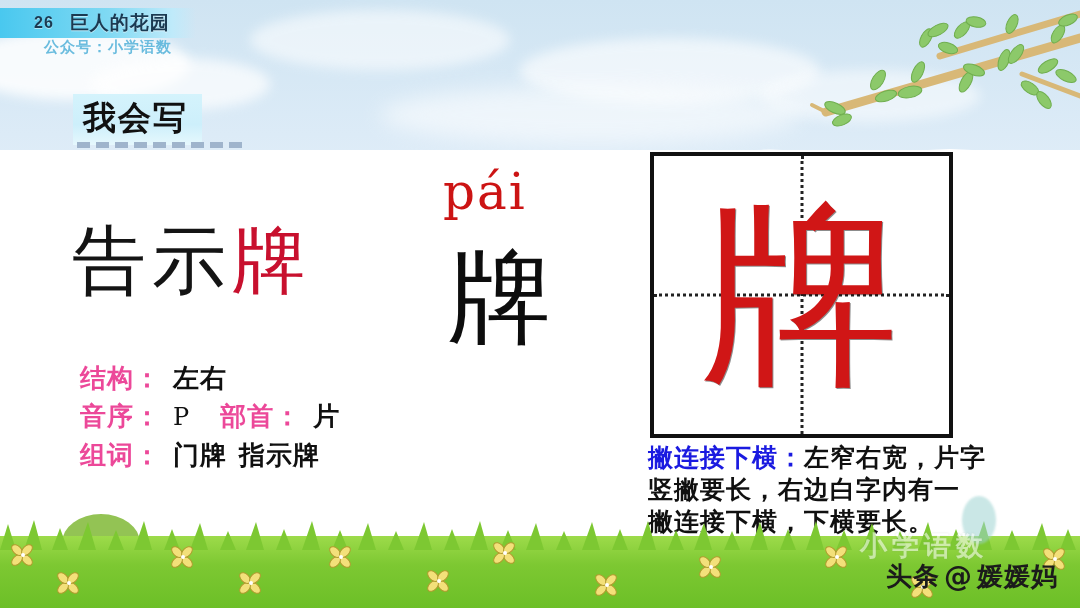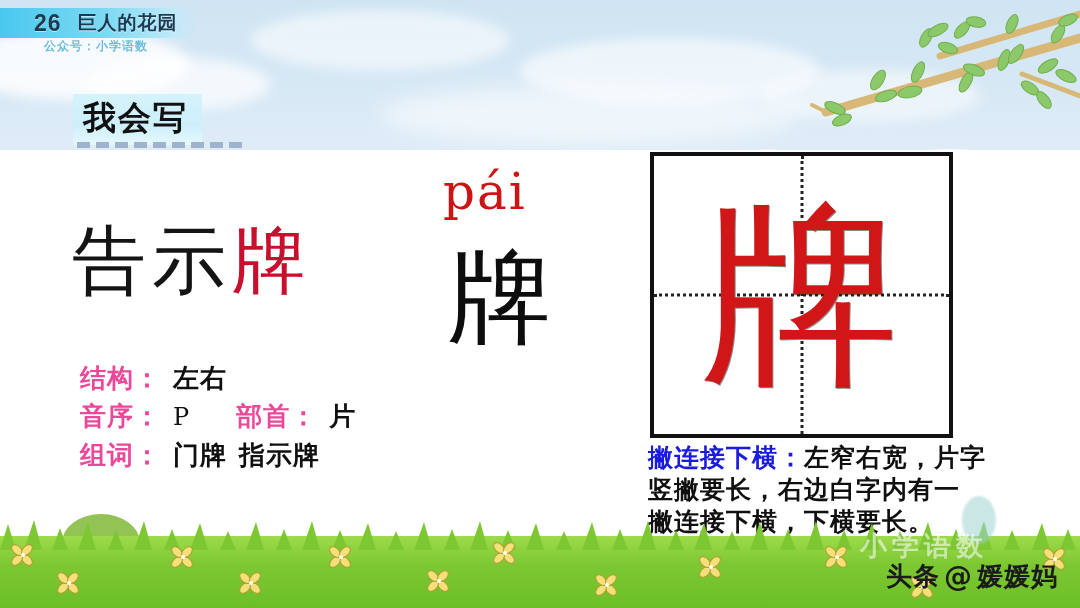--- a/index.html
+++ b/index.html
@@ -36,23 +36,23 @@
   
   .titlebar{
     position:absolute;left:0;top:8px;width:196px;height:30px;
     background:linear-gradient(90deg,#49c8ef 0%,#7fd9f3 55%,#bfeafa 88%,rgba(208,238,250,0) 100%);
   }
   .title-text{
     position:absolute;left:34px;top:10px;height:26px;display:flex;align-items:center;gap:16px;
     font-size:19px;font-weight:700;color:#1b3a52;letter-spacing:1px;
     text-shadow:0 1px 0 rgba(255,255,255,.5);
   }
-  .title-num{font-size:23px;}
+  .title-num{font-size:16px;}
   .wm-top{
-    position:absolute;left:44px;top:38px;font-size:12px;font-weight:700;color:#63b9dd;
+    position:absolute;left:44px;top:38px;font-size:15px;font-weight:700;color:#63b9dd;
     letter-spacing:1px;opacity:.95;
   }
 
   
   .branch{position:absolute;right:0;top:0;width:290px;height:140px;}
 
   
   .heading-wrap{position:absolute;left:73px;top:94px;}
   .heading{
     display:inline-block;padding:2px 14px 4px 10px;
@@ -239,21 +239,21 @@
 <div class="info">
 
   <div class="row">
     <span class="lbl">结构：</span>
     <span class="val">左右</span>
   </div>
 
   <div class="row">
     <span class="lbl">音序：</span>
     <span class="val serif">P</span>
-    <span class="lbl gap" style="margin-left:46px">部首：</span>
+    <span class="lbl gap" style="margin-left:30px">部首：</span>
     <span class="val">片</span>
   </div>
 
   <div class="row">
     <span class="lbl">组词：</span>
     <span class="val">门牌</span>
     <span class="val gap">指示牌</span>
   </div>
 
 

